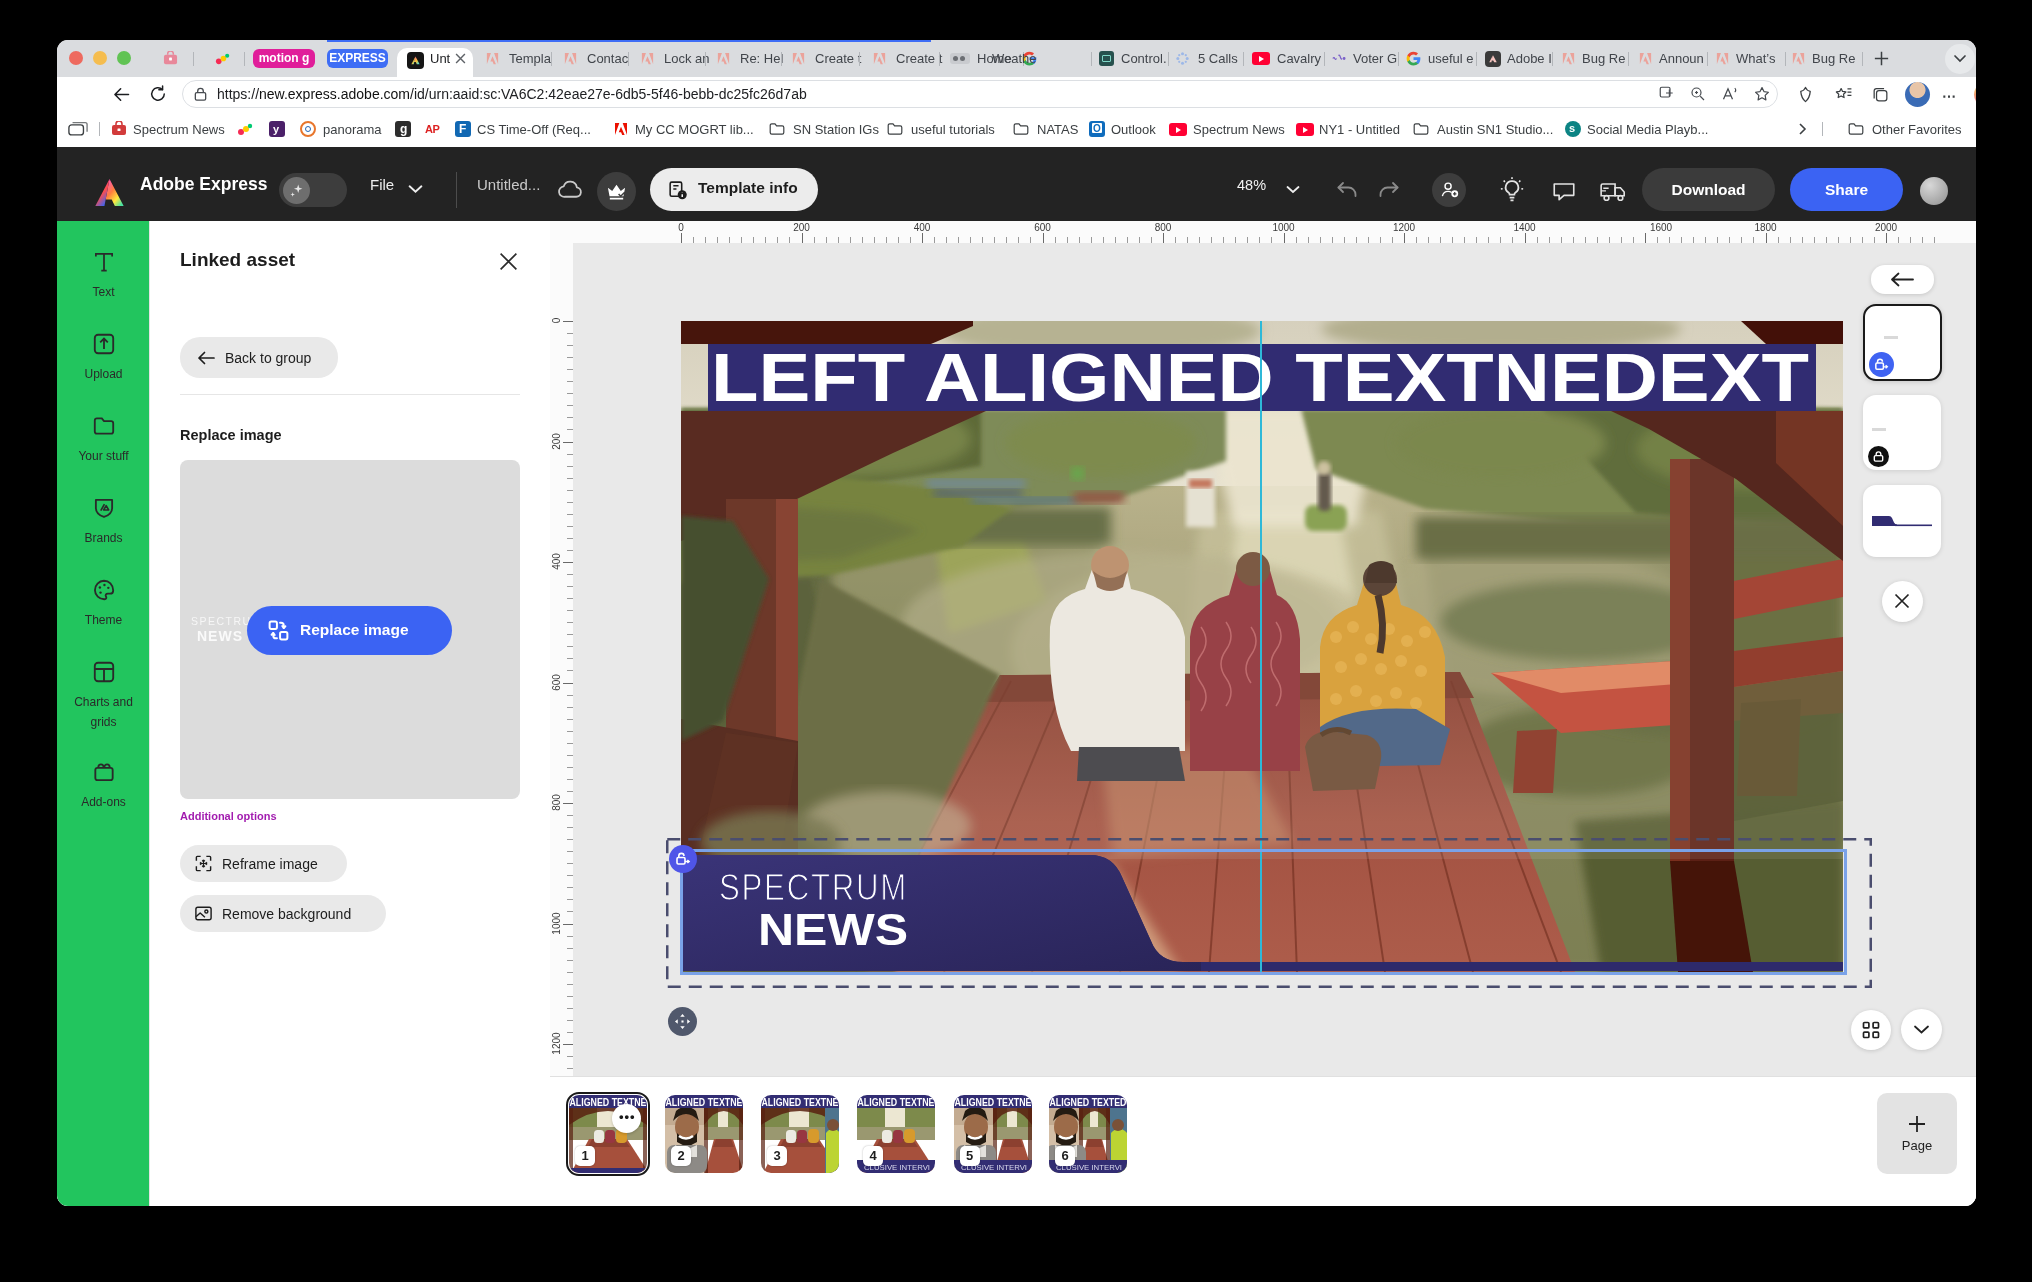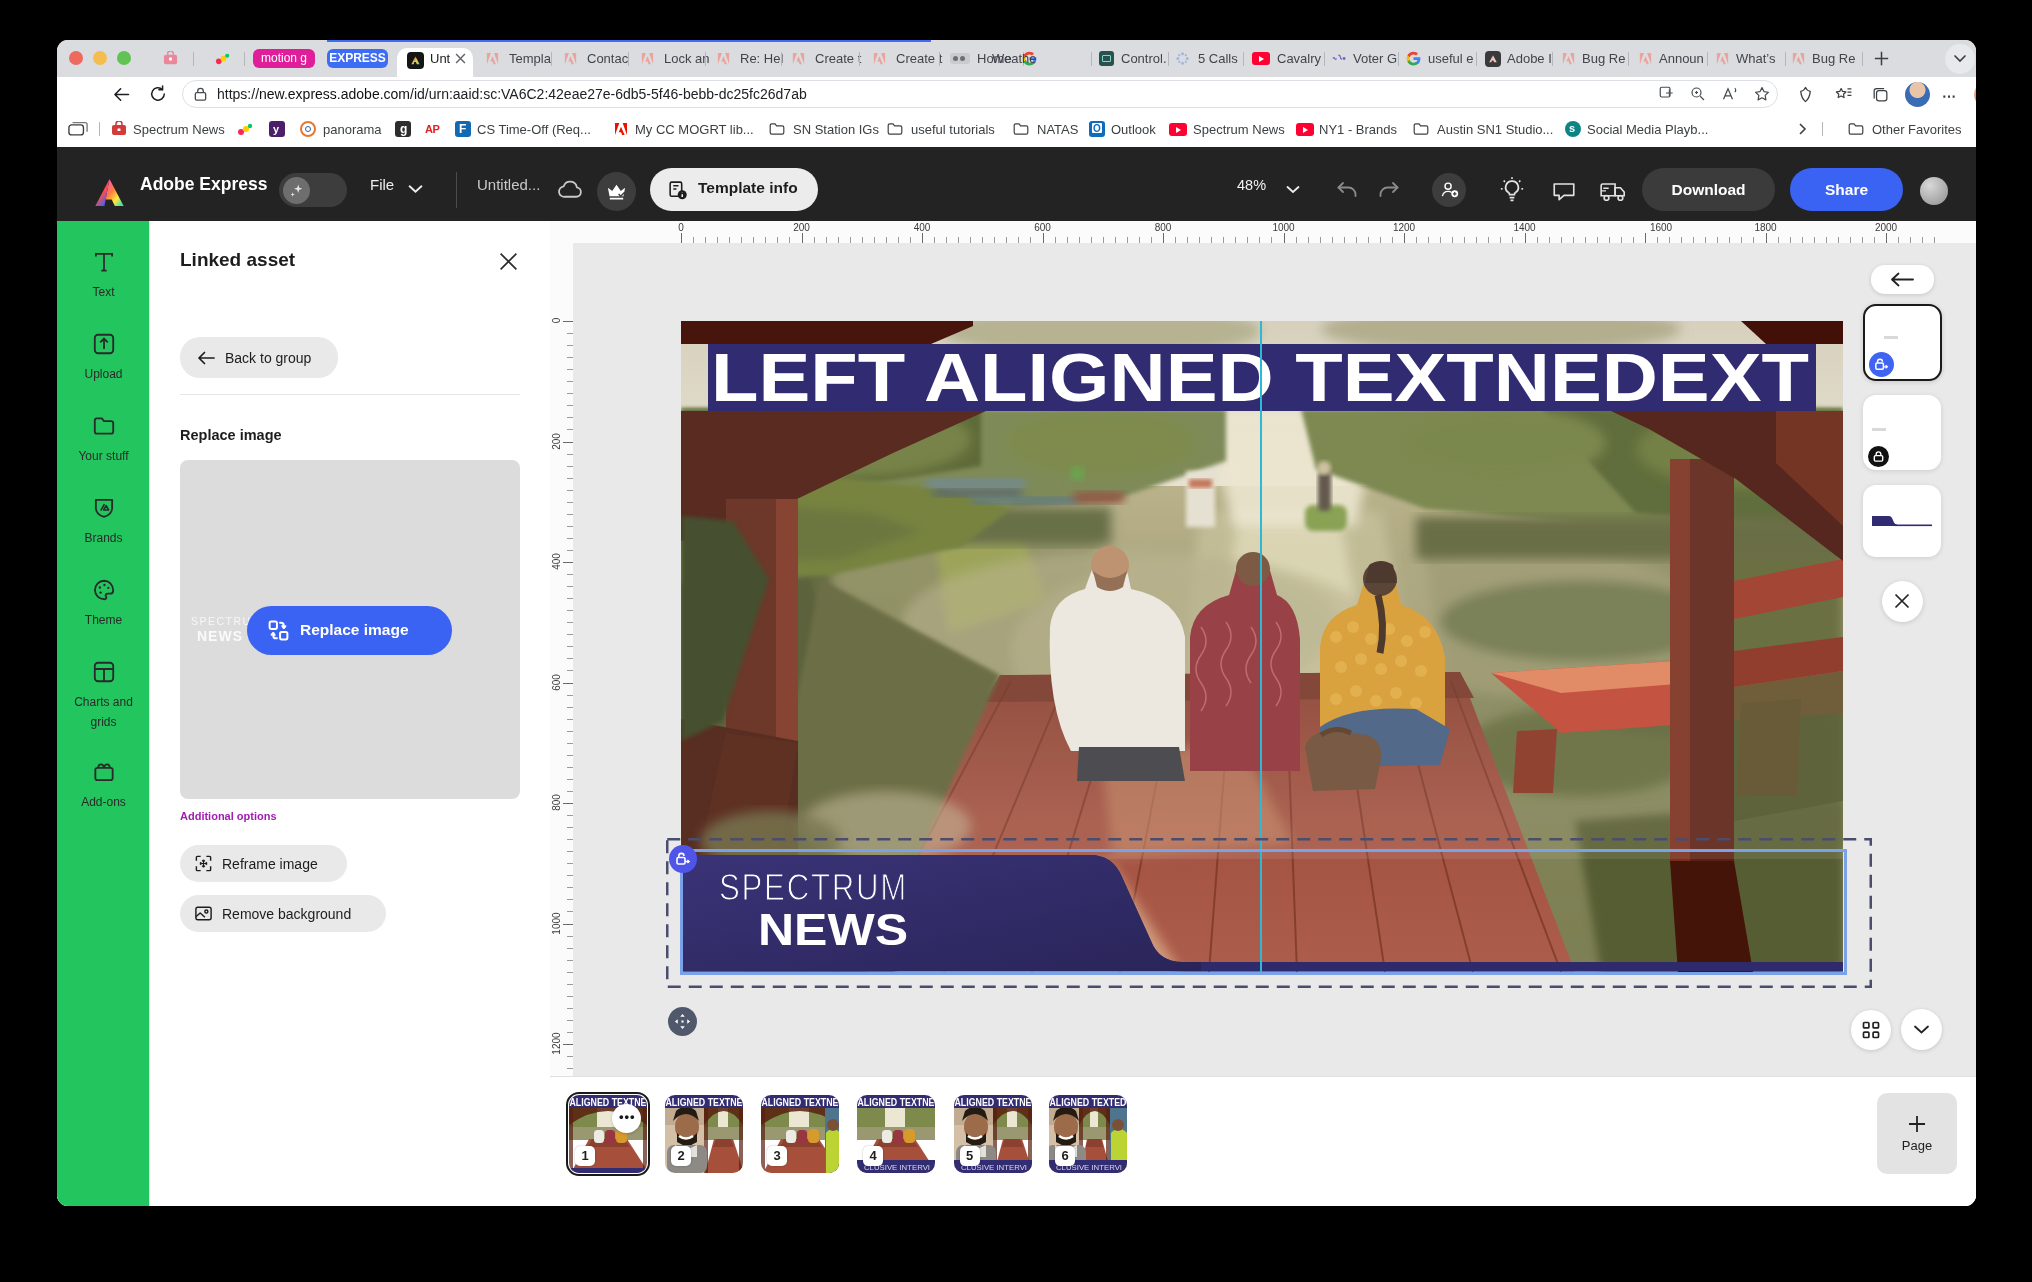--- a/index.html
+++ b/index.html
@@ -49,21 +49,21 @@
         <rect x="6.5" y="7" width="3" height="3" rx="0.5" fill="#fff"></rect>
       </svg>
     <div class="tabdiv" style="left:136px;"></div>
     <svg class="fav" style="left:158px;" viewBox="0 0 16 16">
         <circle cx="4" cy="11" r="3" fill="#f62b54"></circle>
         <circle cx="9" cy="8" r="3" fill="#ffcc00"></circle>
         <circle cx="13" cy="5" r="2.2" fill="#00ca72"></circle>
       </svg>
     <div class="tabdiv" style="left:187px;"></div>
 
-    <div class="abs" style="left:196px;top:9px;width:62px;height:19px;border-radius:6px;background:#e01e9a;color:#fff;font-size:12px;font-weight:400;text-align:center;line-height:19px;">motion g</div>
+    <div class="abs" style="left:196px;top:9px;width:62px;height:19px;border-radius:6px;background:#e01e9a;color:#fff;font-size:12px;font-weight:700;text-align:center;line-height:19px;">motion g</div>
     <div class="abs" style="left:270px;top:9px;width:61px;height:19px;border-radius:6px;background:#3e6df5;color:#fff;font-size:12px;font-weight:700;text-align:center;line-height:19px;overflow:hidden;">EXPRESS</div>
     <div class="abs" style="left:270px;top:0;width:604px;height:2px;background:#3e6df5;"></div>
 
     <div class="abs" style="left:340px;top:8px;width:76px;height:29px;background:#fff;border-radius:10px 10px 0 0;"></div>
     <div class="abs" style="left:350px;top:12px;width:17px;height:17px;border-radius:4px;background:#151515;"></div>
     <svg class="abs" style="left:353px;top:15px;width:11px;height:11px;" viewBox="0 0 24 24">
         <defs>
           <linearGradient id="aeg" x1="0" y1="0" x2="1" y2="1">
             <stop offset="0" stop-color="#ff2bd1"></stop>
             <stop offset=".5" stop-color="#ffc42b"></stop>
@@ -287,21 +287,21 @@
     <div class="bmtxt" style="left:980px;">NATAS</div>
     <div class="bmico" style="left:1032px;background:#0f6cbd;"></div>
       <div class="abs" style="left:1035px;top:11px;width:10px;height:10px;background:#fff;border-radius:1px;"></div>
       <div class="abs" style="left:1036px;top:10.5px;color:#0f6cbd;font-size:10px;font-weight:700;">O</div>
     <div class="bmtxt" style="left:1054px;">Outlook</div>
     <div class="abs" style="left:1112px;top:11px;width:18px;height:13px;border-radius:3px;background:#f03;"></div>
       <div class="abs" style="left:1119px;top:14.5px;width:0;height:0;border-left:5px solid #fff;border-top:3px solid transparent;border-bottom:3px solid transparent;"></div>
     <div class="bmtxt" style="left:1136px;">Spectrum News</div>
     <div class="abs" style="left:1239px;top:11px;width:18px;height:13px;border-radius:3px;background:#f03;"></div>
       <div class="abs" style="left:1246px;top:14.5px;width:0;height:0;border-left:5px solid #fff;border-top:3px solid transparent;border-bottom:3px solid transparent;"></div>
-    <div class="bmtxt" style="left:1262px;">NY1 - Brands</div>
+    <div class="bmtxt" style="left:1262px;">NY1 - Untitled</div>
     <svg class="bmico" style="left:1356px;" viewBox="0 0 20 16" fill="none" stroke="#3c4043" stroke-width="1.5">
         <path d="M1.5 3.5a2 2 0 0 1 2-2h4l2 2.5h7a2 2 0 0 1 2 2v6.5a2 2 0 0 1-2 2h-13a2 2 0 0 1-2-2z"></path>
       </svg>
     <div class="bmtxt" style="left:1380px;">Austin SN1 Studio...</div>
     <div class="abs" style="left:1508px;top:9px;width:16px;height:16px;border-radius:50%;background:#0c8484;"></div>
       <div class="abs" style="left:1512px;top:10px;color:#fff;font-size:11px;font-weight:700;">s</div>
     <div class="bmtxt" style="left:1530px;">Social Media Playb...</div>
     <svg class="abs" style="left:1738px;top:10px;width:14px;height:14px;" viewBox="0 0 14 14" fill="none" stroke="#3c4043" stroke-width="1.6">
         <path d="M5 2l5 5-5 5"></path>
       </svg>

